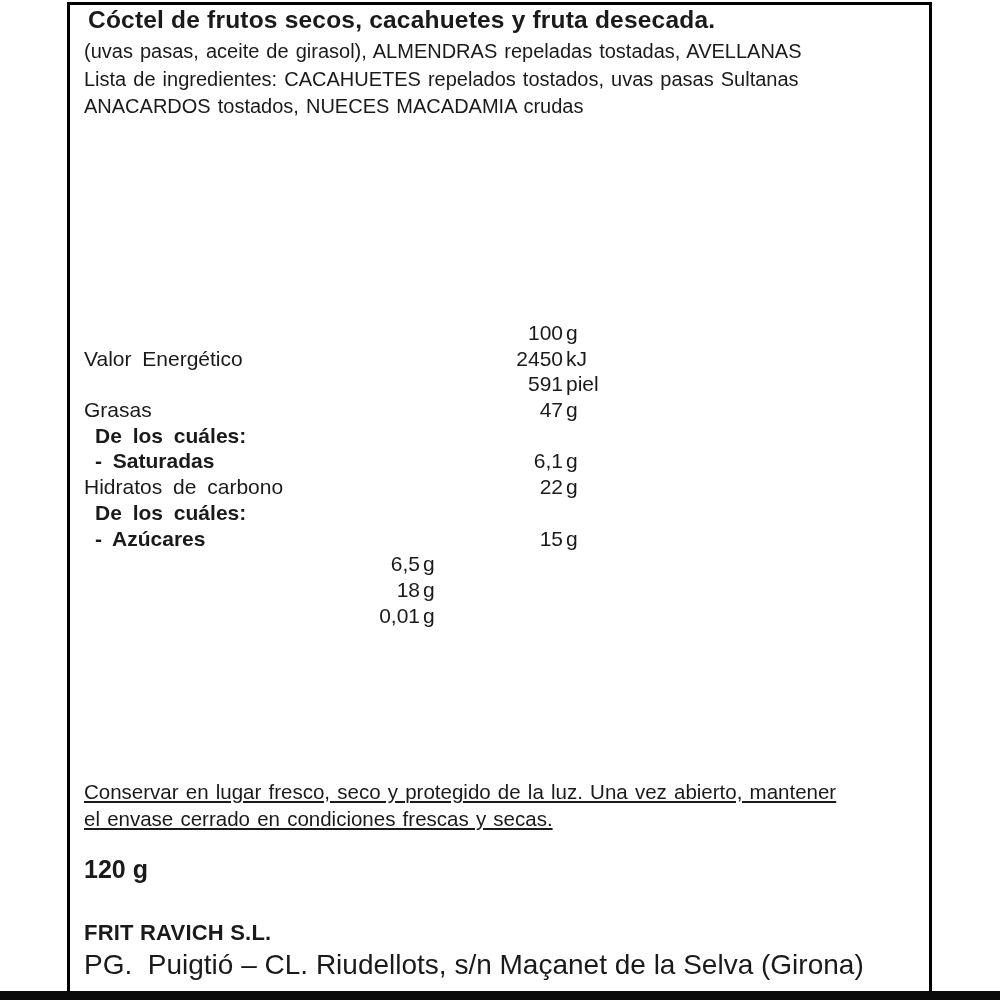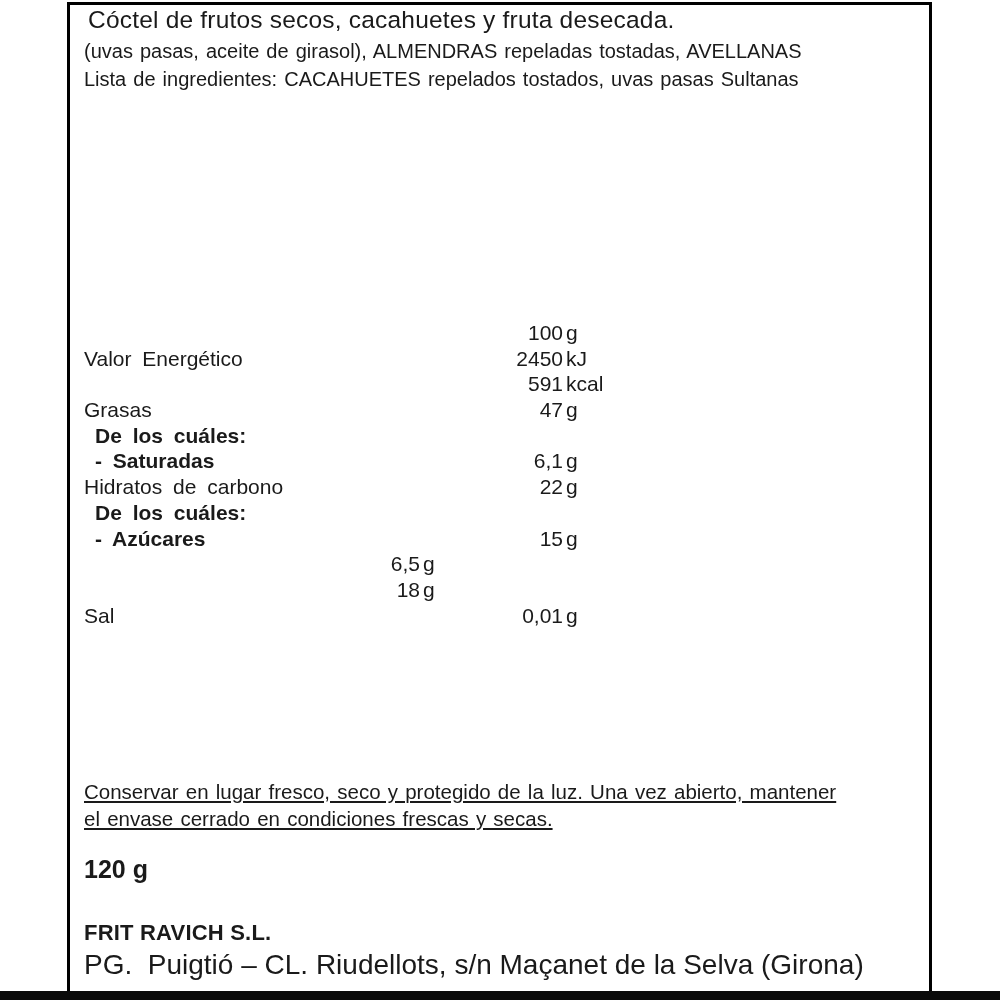--- a/index.html
+++ b/index.html
@@ -35,21 +35,21 @@
     height: 9px;
     background: #0a0a0a;
   }
   .title {
     position: absolute;
     left: 18px;
     top: 0px;
     margin: 0;
     font-size: 24.5px;
     line-height: 30px;
-    font-weight: normal;
+    font-weight: bold;
     letter-spacing: 0.2px;
     white-space: nowrap;
   }
   .ingredients {
     position: absolute;
     left: 14px;
     top: 33px;
     font-size: 20px;
     line-height: 27.5px;
     word-spacing: 1.5px;
@@ -122,37 +122,38 @@
 <body>
 
 <div class="page">
   <div class="label-box">
 
     <h1 class="title">Cóctel de frutos secos, cacahuetes y fruta desecada.</h1>
 
     <div class="ingredients">
       <div>(uvas pasas, aceite de girasol), ALMENDRAS repeladas tostadas, AVELLANAS</div>
       <div>Lista de ingredientes: CACAHUETES repelados tostados, uvas pasas Sultanas</div>
+      <div>ANACARDOS tostados, NUECES MACADAMIA crudas</div>
     </div>
 
     <div class="nutrition">
       <div class="nrow">
         <span class="nlabel"></span>
         <span class="nvalue">100</span>
         <span class="nunit">g</span>
       </div>
       <div class="nrow">
         <span class="nlabel">Valor Energético</span>
         <span class="nvalue">2450</span>
         <span class="nunit">kJ</span>
       </div>
       <div class="nrow">
         <span class="nlabel"></span>
         <span class="nvalue">591</span>
-        <span class="nunit">kcal</span>
+        <span class="nunit">piel</span>
       </div>
       <div class="nrow">
         <span class="nlabel">Grasas</span>
         <span class="nvalue">47</span>
         <span class="nunit">g</span>
       </div>
       <div class="nrow indent">
         <span class="nlabel">De los cuáles:</span>
         <span class="nvalue"></span>
         <span class="nunit"></span>
@@ -179,21 +180,20 @@
       </div>
       <div class="nrow">
         <span class="nvalue">6,5</span>
         <span class="nunit">g</span>
       </div>
       <div class="nrow">
         <span class="nvalue">18</span>
         <span class="nunit">g</span>
       </div>
       <div class="nrow">
-        <span class="nlabel">Sal</span>
         <span class="nvalue">0,01</span>
         <span class="nunit">g</span>
       </div>
     </div>
 
     <div class="storage">
       <div>Conservar en lugar fresco, seco y protegido de la luz. Una vez abierto, mantener</div>
       <div>el envase cerrado en condiciones frescas y secas.</div>
     </div>
 

